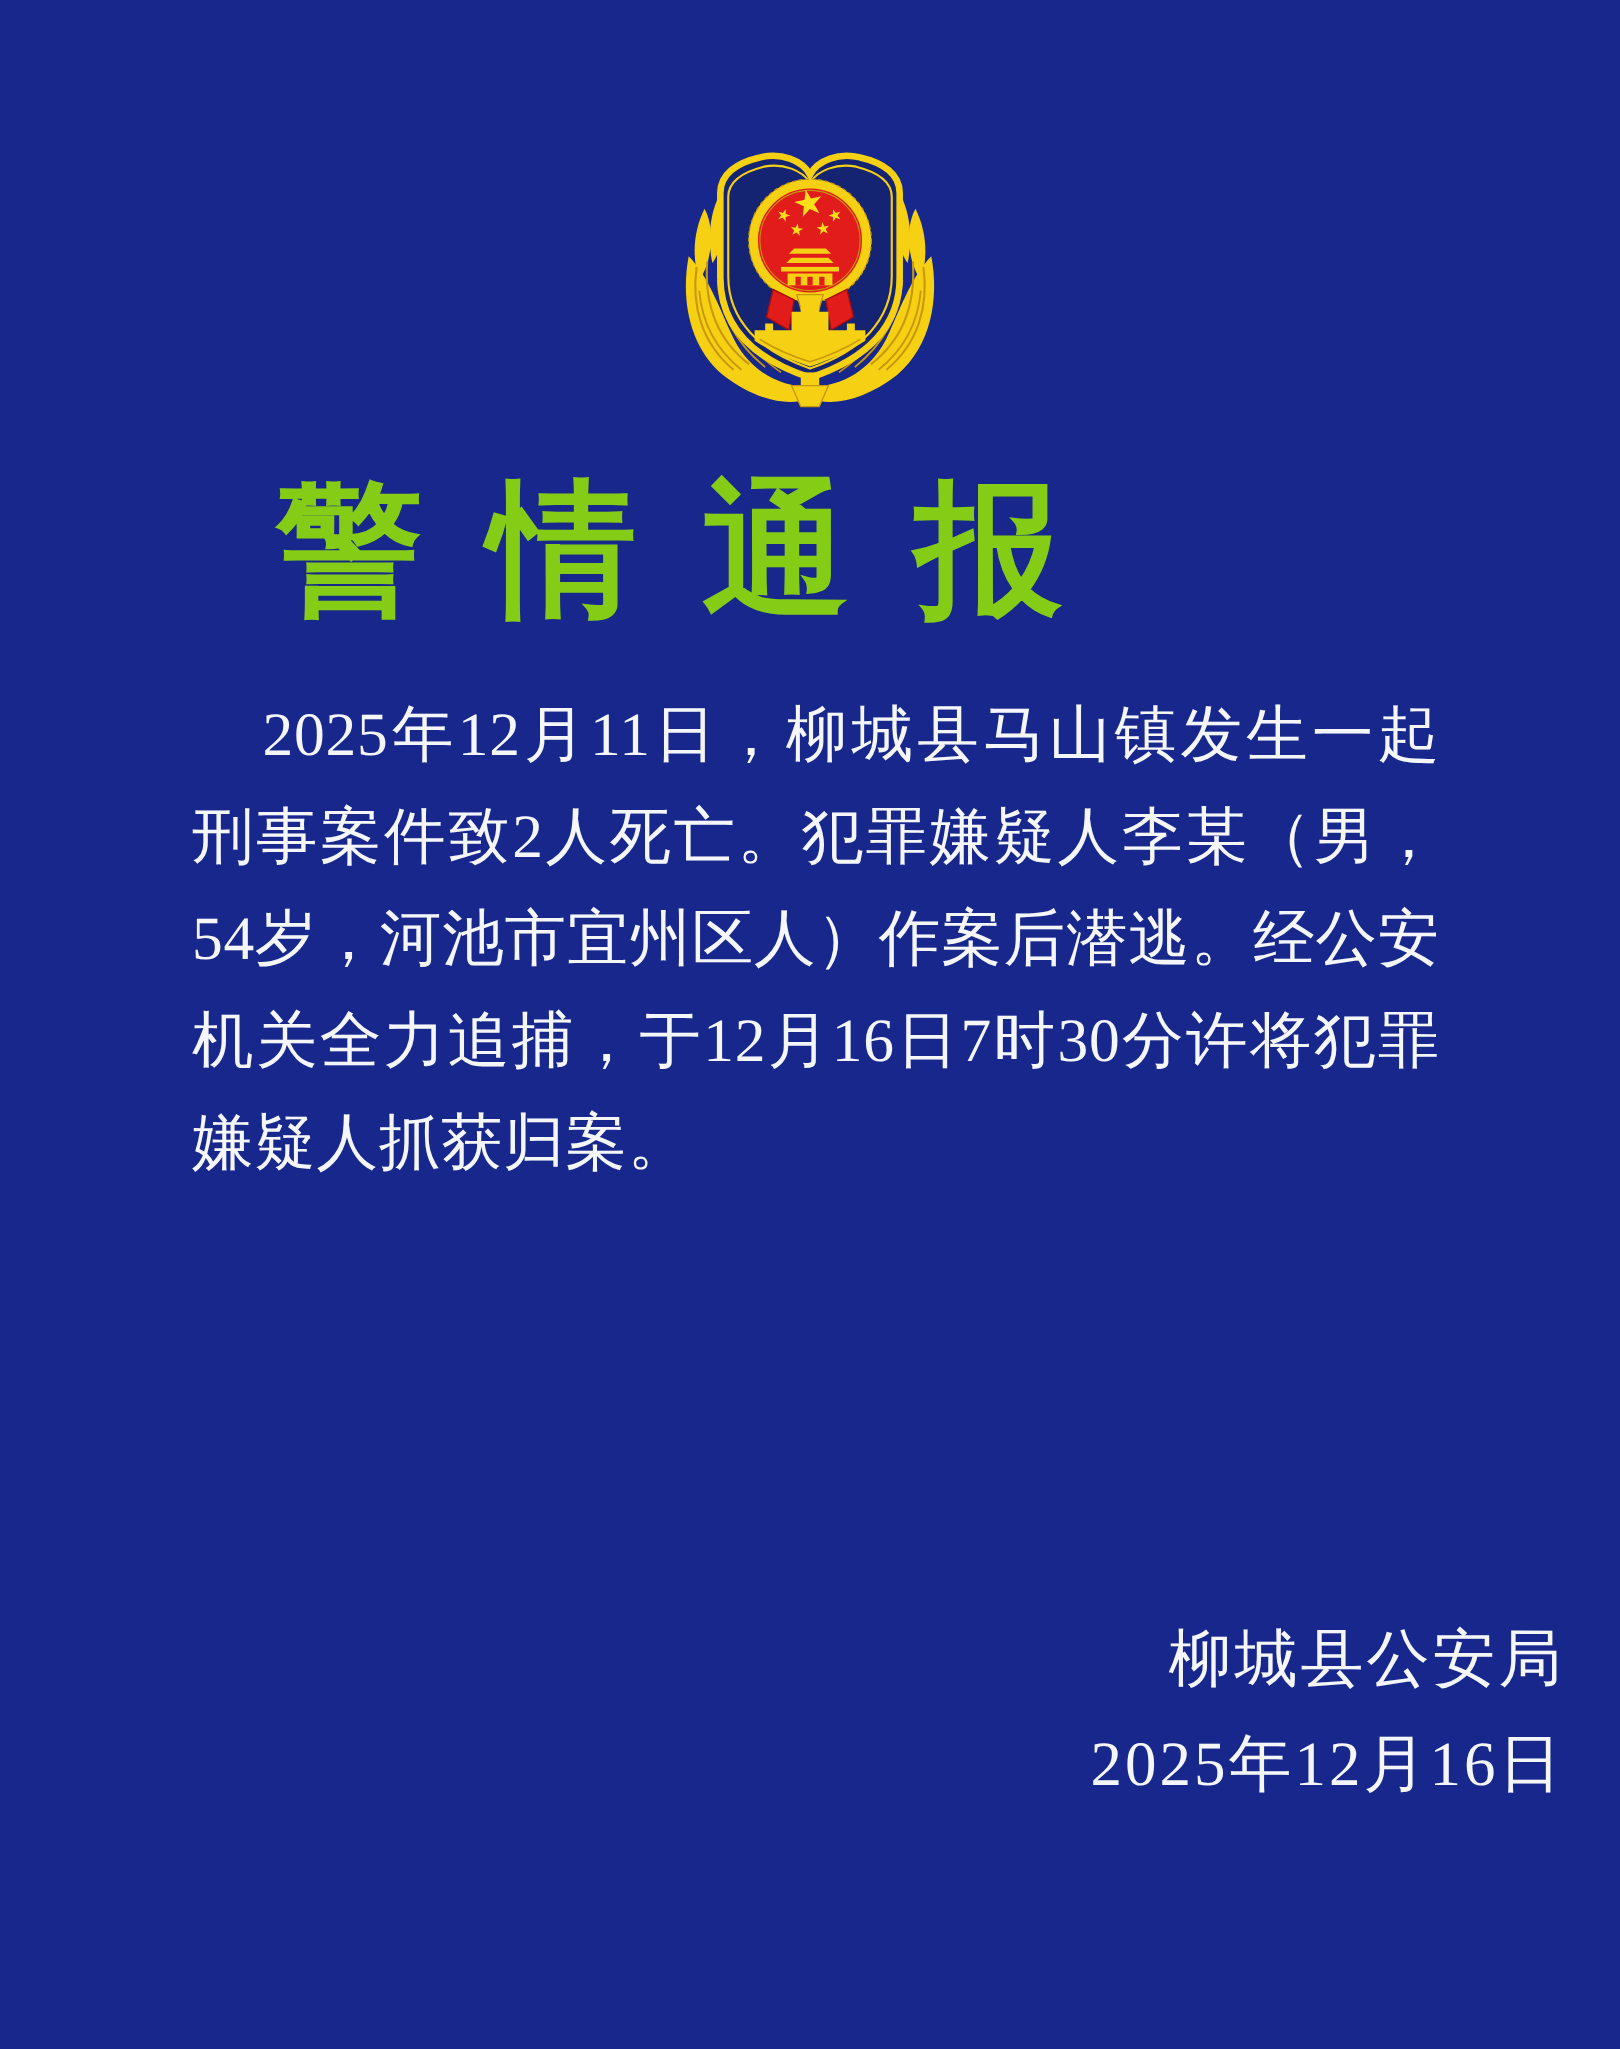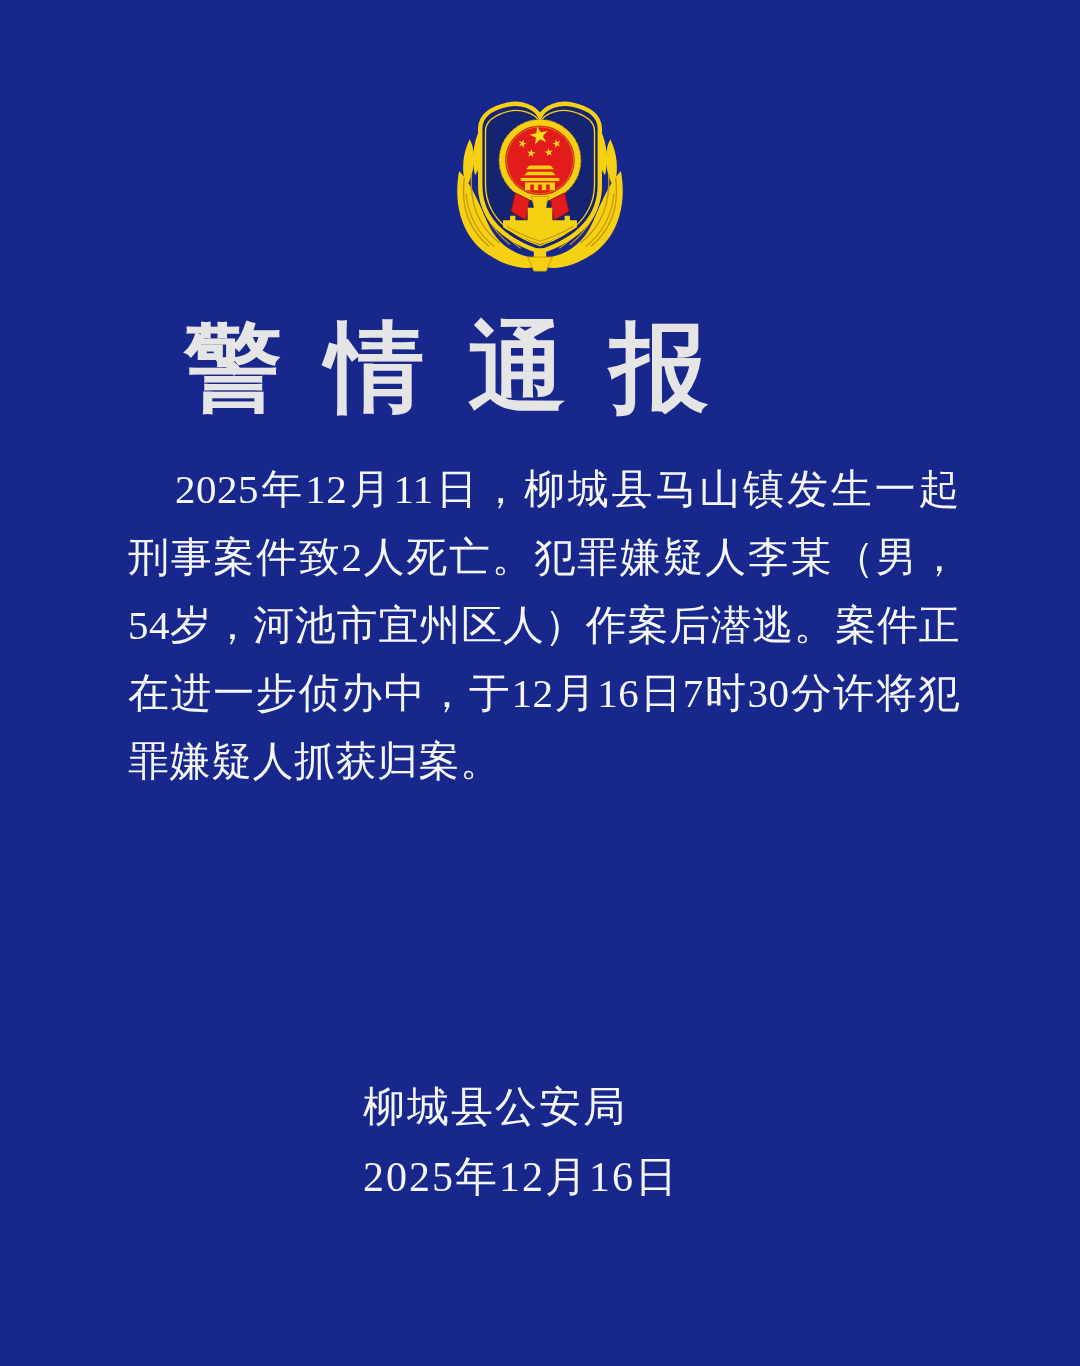--- a/index.html
+++ b/index.html
@@ -30,42 +30,42 @@
     left: 0;
     width: 892px;
     margin: 0;
     text-align: center;
     font-size: 98px;
     line-height: 116px;
     font-weight: bold;
     letter-spacing: 44px;
     text-indent: 44px;
     white-space: nowrap;
-    color: #e5e5e5;
+    color: #84cc16;
   }
   .notice-body {
     position: absolute;
     left: 128px;
     top: 455px;
     width: 832px;
     font-size: 41px;
     line-height: 68px;
     text-align: justify;
     letter-spacing: 0.5px;
   }
   .notice-body p {
     margin: 0;
     text-indent: 47px;
   }
   .signature {
     position: absolute;
     left: 363px;
     top: 1072px;
     width: 680px;
-    text-align: left;
+    text-align: right;
     font-size: 42px;
     line-height: 70px;
   }
   .signature div { letter-spacing: 2px; }
 </style>
 </head>
 <body>
 
 <div class="page">
 
@@ -130,21 +130,21 @@
       <path d="M62,155 C75,163 87,168 100,172 C113,168 125,163 138,155" fill="none" stroke="#C7980A" stroke-width="1.2"></path>
 
       <rect x="93" y="180" width="14" height="10" fill="#F6D013"></rect>
       <path d="M86,190 L114,190 L107,206 L93,206 Z" fill="#F6D013" stroke="#C7980A" stroke-width="1"></path>
     </svg>
   </div>
 
   <h1 class="title">警情通报</h1>
 
   <div class="notice-body">
-    <p>2025年12月11日，柳城县马山镇发生一起刑事案件致2人死亡。犯罪嫌疑人李某（男，54岁，河池市宜州区人）作案后潜逃。案件正在进一步侦办中，于12月16日7时30分许将犯罪嫌疑人抓获归案。</p>
+    <p>2025年12月11日，柳城县马山镇发生一起刑事案件致2人死亡。犯罪嫌疑人李某（男，54岁，河池市宜州区人）作案后潜逃。经公安机关全力追捕，于12月16日7时30分许将犯罪嫌疑人抓获归案。</p>
   </div>
 
   <div class="signature">
     <div>柳城县公安局</div>
     <div>2025年12月16日</div>
   </div>
 
 </div>
 
 </body></html>

